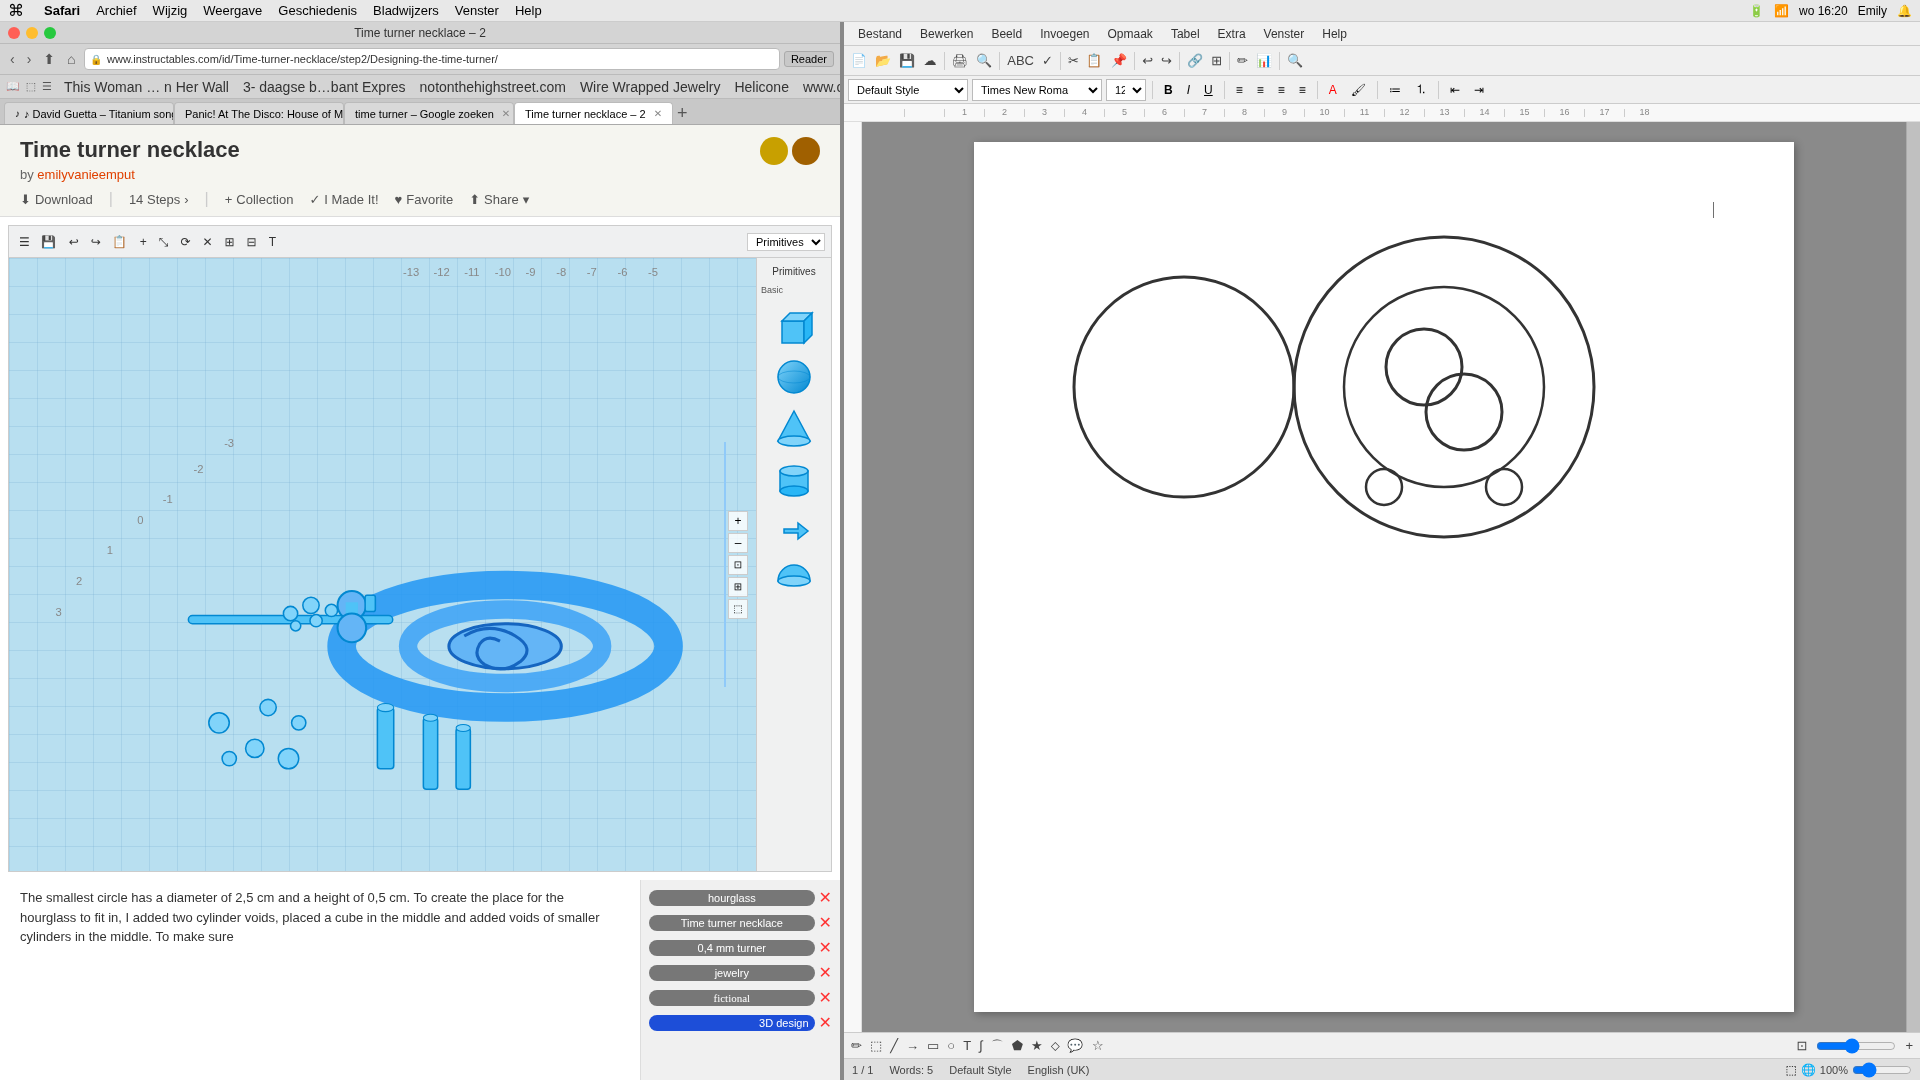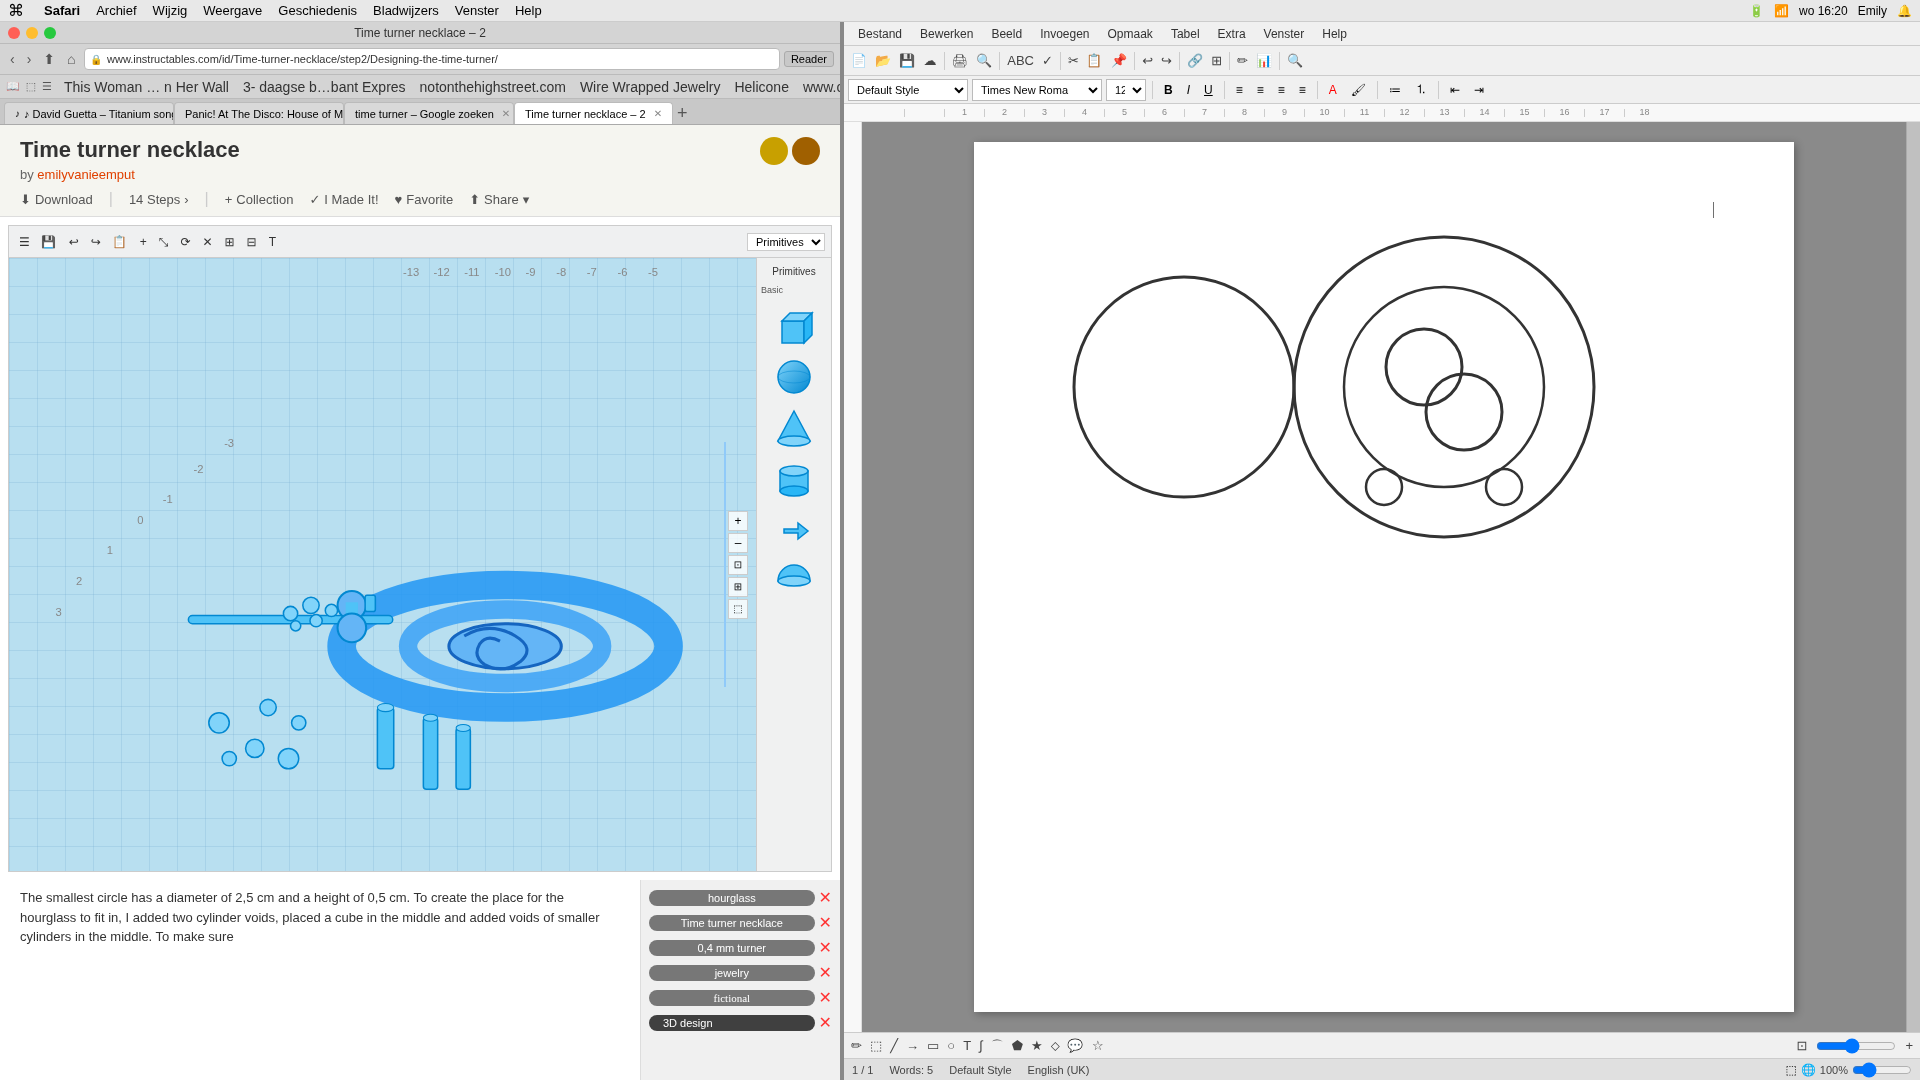--- a/index.html
+++ b/index.html
@@ -484,21 +484,21 @@
           </div>
           <div style="display:flex;align-items:center;gap:4px;">
             <div style="background:#777;color:white;font-size:11px;padding:2px 10px;border-radius:10px;flex:1;text-align:center;">jewelry</div>
             <span style="color:#ff3333;font-size:16px;cursor:pointer;">✕</span>
           </div>
           <div style="display:flex;align-items:center;gap:4px;font-family:Liberation Serif, serif;">
             <div style="background:#777;color:white;font-size:11px;padding:2px 10px;border-radius:10px;flex:1;text-align:center;">fictional</div>
             <span style="color:#ff3333;font-size:16px;cursor:pointer;">✕</span>
           </div>
           <div style="display:flex;align-items:center;gap:4px;">
-            <div style="background:#404040;color:white;font-size:11px;padding:2px 14px;border-radius:10px;flex:1;text-align:left;">3D design</div>
+            <div style="background:#1d4ed8;color:white;font-size:11px;padding:2px 6px;border-radius:10px;flex:1;text-align:right;">3D design</div>
             <span style="color:#ff3333;font-size:16px;cursor:pointer;">✕</span>
           </div>
         </div>
       </div>
     </div>
   </div>
 
   <div class="resize-handle"></div>
 
   <div class="libreoffice-window">

